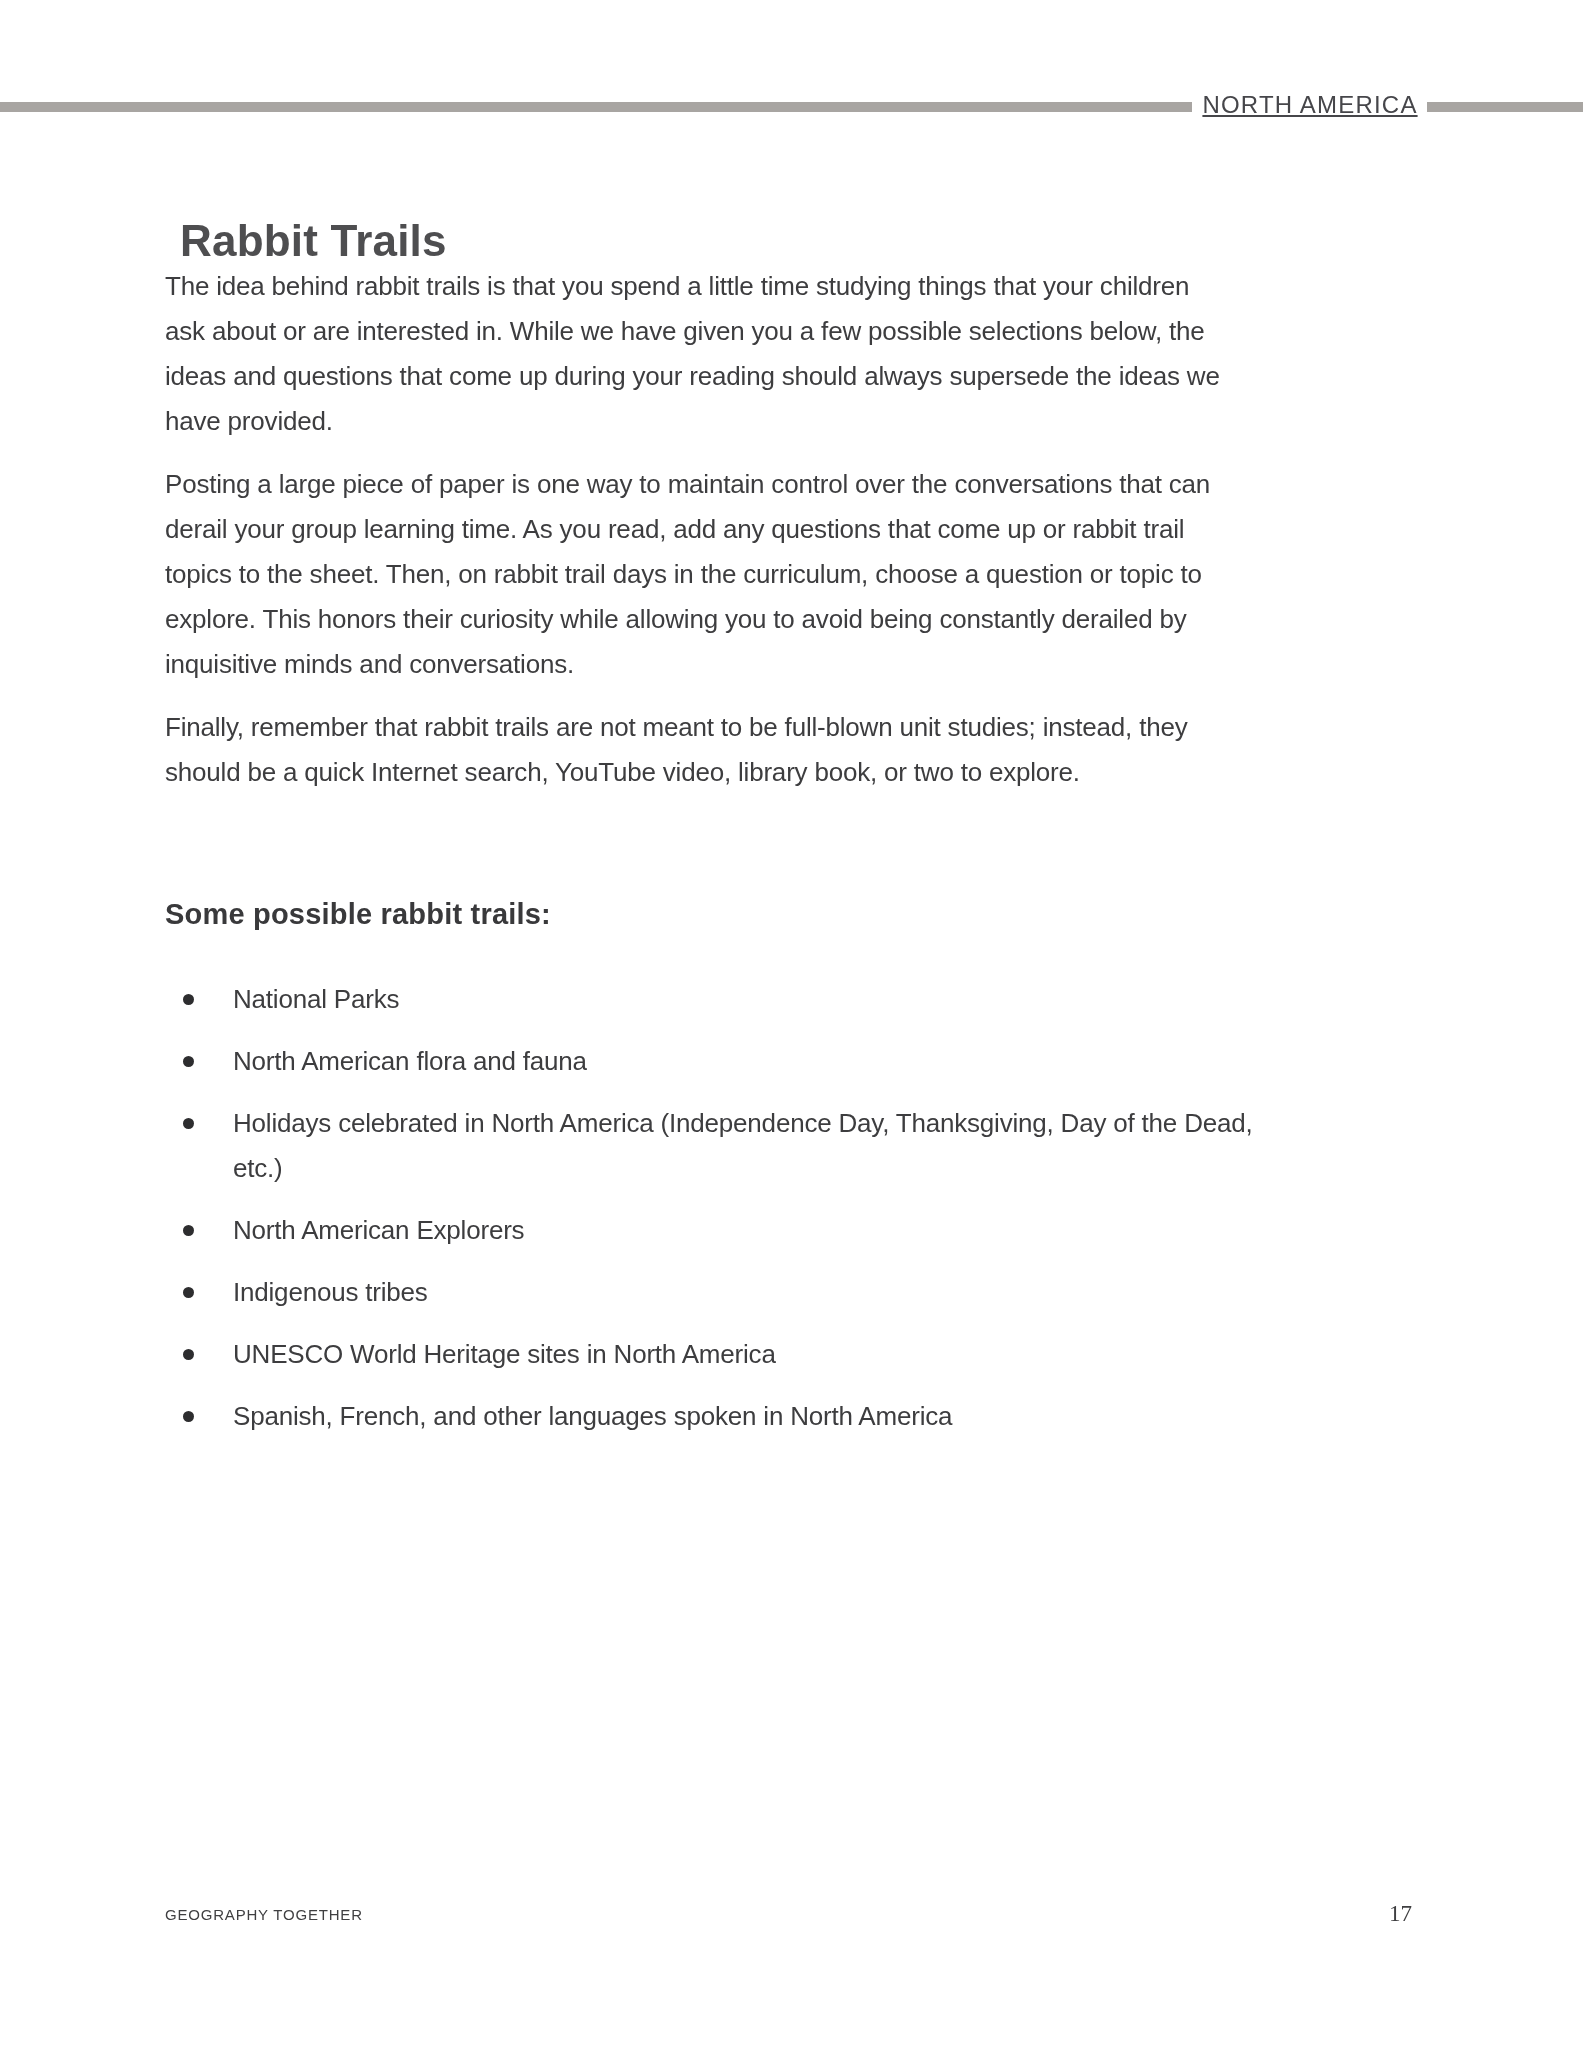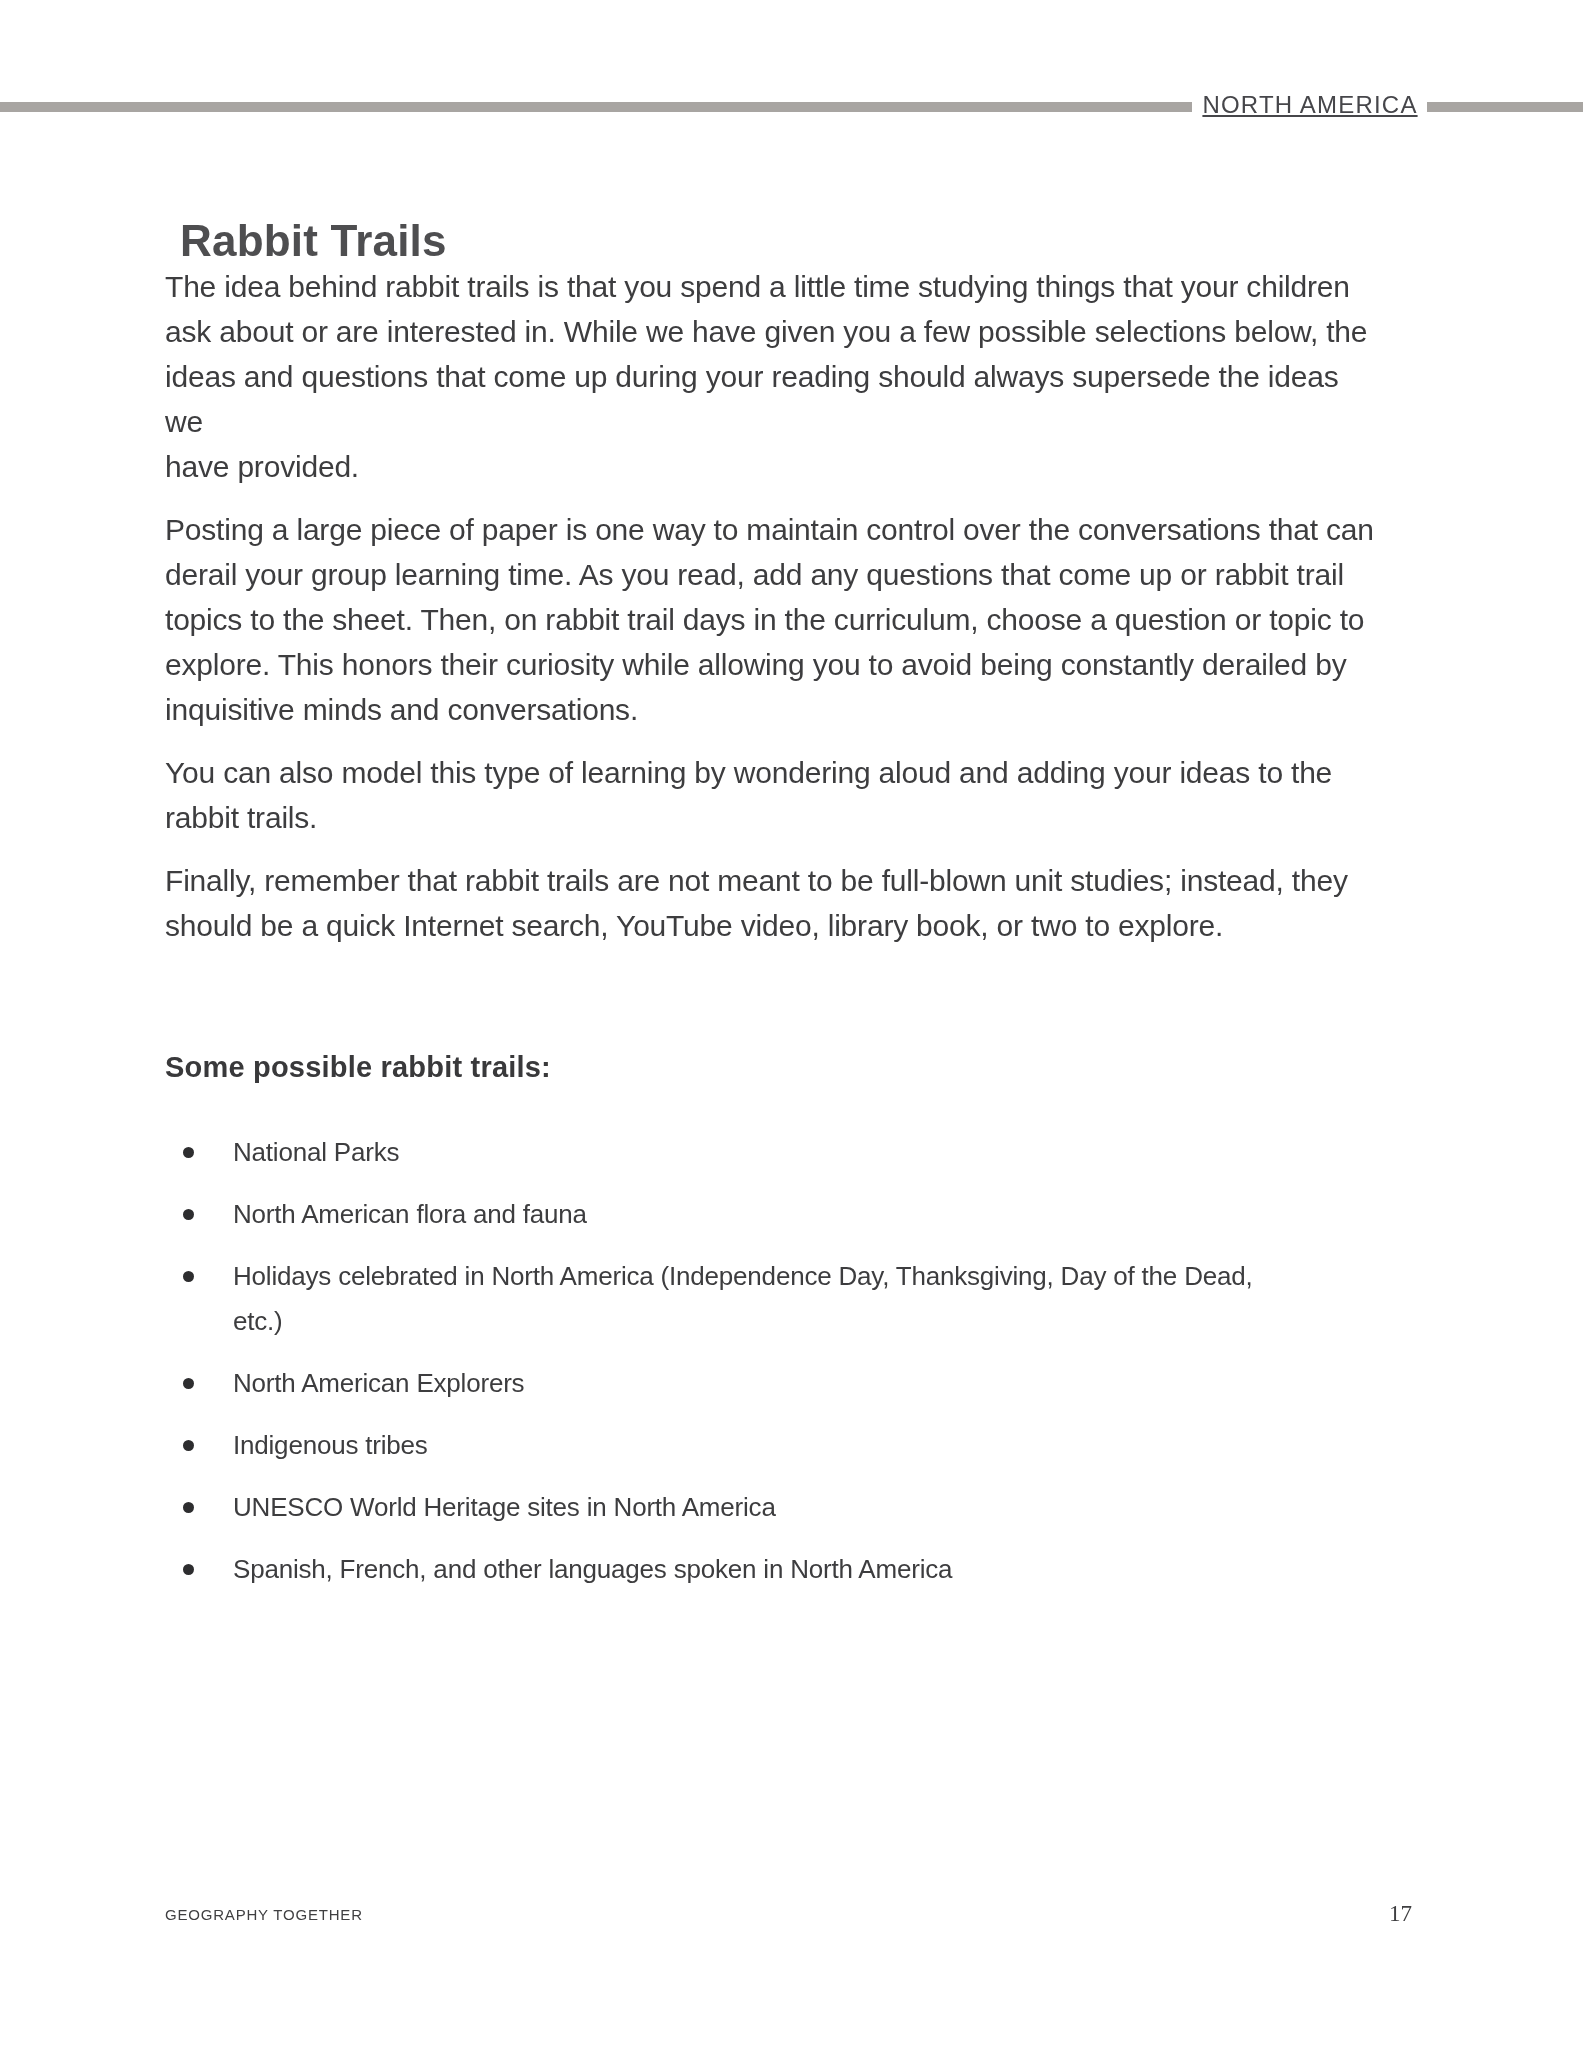--- a/index.html
+++ b/index.html
@@ -34,21 +34,21 @@
     color: #4e4e50;
   }
 
   
   .content {
     position: absolute; left: 165px; top: 264px; width: 1210px;
     color: #3d3d3f;
   }
   .content p {
     margin: 0 0 18px 0;
-    font-size: 30px; line-height: 45px; letter-spacing: -0.2px;
+    font-size: 26px; line-height: 45px; letter-spacing: -0.2px;
     white-space: pre-line;
   }
   .list-heading {
     margin: 100px 0 16px 0;
     font-size: 29px; line-height: 38px; font-weight: 700;
     letter-spacing: 0.2px;
     color: #39393b;
   }
   ul.rabbit-list {
     list-style: none; margin: 44px 0 0 0; padding: 0;
@@ -91,22 +91,20 @@
 <div class="content">
   <p>The idea behind rabbit trails is that you spend a little time studying things that your children
 ask about or are interested in. While we have given you a few possible selections below, the
 ideas and questions that come up during your reading should always supersede the ideas we
 have provided.</p>
   <p>Posting a large piece of paper is one way to maintain control over the conversations that can
 derail your group learning time. As you read, add any questions that come up or rabbit trail
 topics to the sheet. Then, on rabbit trail days in the curriculum, choose a question or topic to
 explore. This honors their curiosity while allowing you to avoid being constantly derailed by
 inquisitive minds and conversations.</p>
-  <p>You can also model this type of learning by wondering aloud and adding your ideas to the
-rabbit trails.</p>
   <p>Finally, remember that rabbit trails are not meant to be full-blown unit studies; instead, they
 should be a quick Internet search, YouTube video, library book, or two to explore.</p>
 
   <h2 class="list-heading">Some possible rabbit trails:</h2>
 
   <ul class="rabbit-list">
     <li><span class="dot"></span><span class="li-text">National Parks</span></li>
     <li><span class="dot"></span><span class="li-text">North American flora and fauna</span></li>
     <li><span class="dot"></span><span class="li-text">Holidays celebrated in North America (Independence Day, Thanksgiving, Day of the Dead,
 etc.)</span></li>

